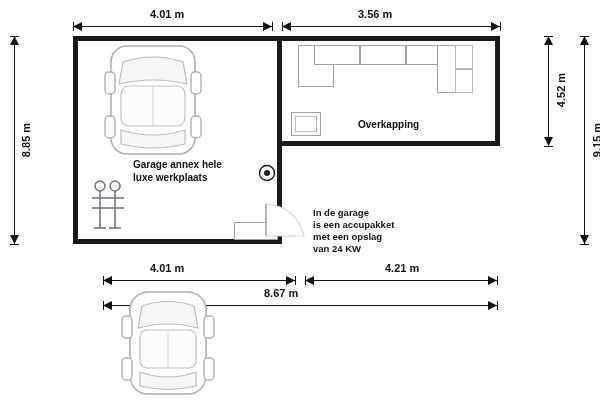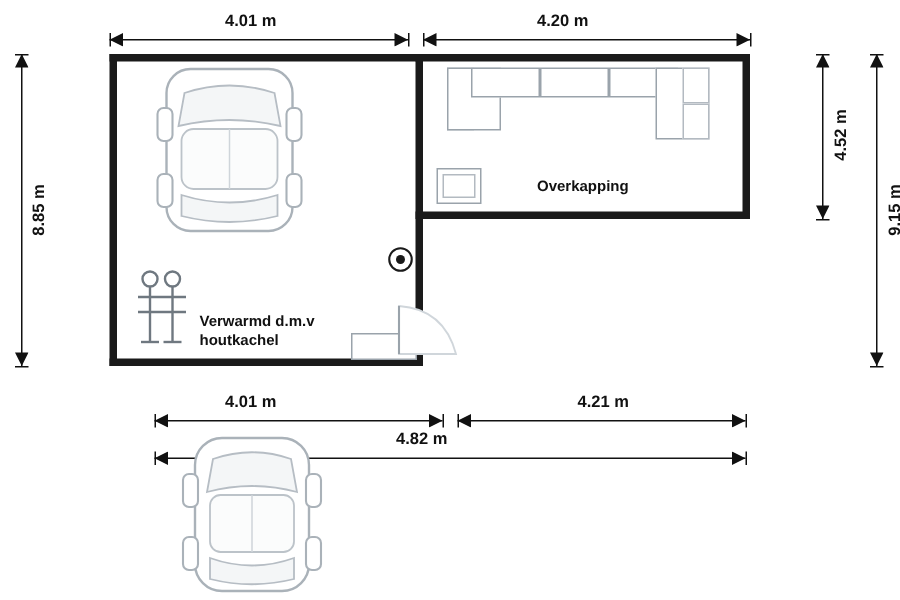--- a/index.html
+++ b/index.html
@@ -87,21 +87,21 @@
   }
 
   svg { display: block; }
 </style>
 </head>
 <body>
 
 <div class="stage">
 
   <div class="abs dim-label" style="left:150px; top:8px;">4.01 m</div>
-  <div class="abs dim-label" style="left:358px; top:8px;">4.20 m</div>
+  <div class="abs dim-label" style="left:358px; top:8px;">3.56 m</div>
 
   <div class="abs" style="left:73px; top:26px; width:199px; height:1px;">
     <div class="dimline-h abs" style="left:0; top:0; width:199px;"></div>
     <div class="tick-v abs" style="left:0; top:-4px;"></div>
     <div class="tick-v abs" style="left:199px; top:-4px;"></div>
     <svg class="abs" style="left:0px; top:-4px;" width="10" height="9" viewBox="0 0 10 9">
         <path d="M9 0 L0 4.5 L9 9 Z" fill="#111"></path>
       </svg>
     <svg class="abs" style="left:189px; top:-4px;" width="10" height="9" viewBox="0 0 10 9">
         <path d="M1 0 L10 4.5 L1 9 Z" fill="#111"></path>
@@ -173,34 +173,34 @@
     <path d="M26 18 Q56 8 86 18 L90 40 Q56 32 22 40 Z" fill="#f4f6f7" stroke="#b6bdc4" stroke-width="1.2"></path>
     <rect x="24" y="42" width="64" height="40" rx="8" fill="#fbfcfc" stroke="#bcc3c9" stroke-width="1.2"></rect>
     <path d="M24 86 Q56 96 88 86 L88 100 Q56 108 24 100 Z" fill="#f4f6f7" stroke="#b6bdc4" stroke-width="1.2"></path>
     <line x1="56" y1="42" x2="56" y2="82" stroke="#cfd5da" stroke-width="1"></line>
     <rect x="8" y="28" width="10" height="22" rx="4" fill="#ffffff" stroke="#aab2b9" stroke-width="1.4"></rect>
     <rect x="94" y="28" width="10" height="22" rx="4" fill="#ffffff" stroke="#aab2b9" stroke-width="1.4"></rect>
     <rect x="8" y="72" width="10" height="22" rx="4" fill="#ffffff" stroke="#aab2b9" stroke-width="1.4"></rect>
     <rect x="94" y="72" width="10" height="22" rx="4" fill="#ffffff" stroke="#aab2b9" stroke-width="1.4"></rect>
   </svg>
 
+  <div class="abs note-lg" style="left:133px; top:158px;">Garage annex hele
+luxe werkplaats</div>
 
   <svg class="abs" style="left:88px; top:178px;" width="40" height="56" viewBox="0 0 40 56">
     <circle cx="12" cy="8" r="5" fill="#ffffff" stroke="#6f7880" stroke-width="1.6"></circle>
     <circle cx="27" cy="8" r="5" fill="#ffffff" stroke="#6f7880" stroke-width="1.6"></circle>
     <line x1="12" y1="13" x2="12" y2="50" stroke="#6f7880" stroke-width="1.6"></line>
     <line x1="27" y1="13" x2="27" y2="50" stroke="#6f7880" stroke-width="1.6"></line>
     <line x1="4" y1="20" x2="36" y2="20" stroke="#6f7880" stroke-width="1.6"></line>
     <line x1="4" y1="30" x2="36" y2="30" stroke="#6f7880" stroke-width="1.6"></line>
     <line x1="6" y1="50" x2="18" y2="50" stroke="#6f7880" stroke-width="1.6"></line>
     <line x1="21" y1="50" x2="33" y2="50" stroke="#6f7880" stroke-width="1.6"></line>
   </svg>
 
-  <div class="abs note-lg" style="left:133px; top:208px;">Verwarmd d.m.v
-houtkachel</div>
 
   <div class="abs furn" style="left:234px; top:222px; width:44px; height:18px;"></div>
 
   <svg class="abs" style="left:264px; top:202px;" width="44" height="36" viewBox="0 0 44 36">
     <path d="M2 34 L2 2 Q32 4 40 34 Z" fill="#ffffff" stroke="#d0d6db" stroke-width="1.2"></path>
     <line x1="2" y1="2" x2="2" y2="34" stroke="#9aa3ab" stroke-width="1.4"></line>
   </svg>
 
   <svg class="abs" style="left:258px; top:164px;" width="18" height="18" viewBox="0 0 18 18">
     <circle cx="9" cy="9" r="7.5" fill="#ffffff" stroke="#1a1a1a" stroke-width="1.4"></circle>
@@ -216,20 +216,24 @@
 
   <div class="abs furn" style="left:437px; top:45px; width:36px; height:48px;"></div>
   <div class="abs furn-thin" style="left:455px; top:45px; width:18px; height:24px;"></div>
   <div class="abs furn-thin" style="left:455px; top:69px; width:18px; height:24px;"></div>
 
   <div class="abs furn" style="left:291px; top:112px; width:30px; height:24px;"></div>
   <div class="abs furn-thin" style="left:295px; top:116px; width:22px; height:16px;"></div>
 
   <div class="abs note-lg" style="left:358px; top:118px;">Overkapping</div>
 
+  <div class="abs note" style="left:313px; top:207px;">In de garage
+is een accupakket
+met een opslag
+van 24 KW</div>
 
   <div class="abs dim-label" style="left:150px; top:262px;">4.01 m</div>
   <div class="abs dim-label" style="left:385px; top:262px;text-align:right;">4.21 m</div>
 
   <div class="abs" style="left:103px; top:280px; width:192px; height:1px;">
     <div class="dimline-h abs" style="left:0; top:0; width:192px;"></div>
     <div class="tick-v abs" style="left:0; top:-4px;"></div>
     <div class="tick-v abs" style="left:192px; top:-4px;"></div>
     <svg class="abs" style="left:0px; top:-4px;" width="10" height="9" viewBox="0 0 10 9">
         <path d="M9 0 L0 4.5 L9 9 Z" fill="#111"></path>
@@ -243,21 +247,21 @@
     <div class="tick-v abs" style="left:0; top:-4px;"></div>
     <div class="tick-v abs" style="left:192px; top:-4px;"></div>
     <svg class="abs" style="left:0px; top:-4px;" width="10" height="9" viewBox="0 0 10 9">
         <path d="M9 0 L0 4.5 L9 9 Z" fill="#111"></path>
       </svg>
     <svg class="abs" style="left:182px; top:-4px;" width="10" height="9" viewBox="0 0 10 9">
         <path d="M1 0 L10 4.5 L1 9 Z" fill="#111"></path>
       </svg>
   </div>
 
-  <div class="abs dim-label" style="left:264px; top:287px;">4.82 m</div>
+  <div class="abs dim-label" style="left:264px; top:287px;">8.67 m</div>
 
   <div class="abs" style="left:103px; top:305px; width:394px; height:1px;">
     <div class="dimline-h abs" style="left:0; top:0; width:394px;"></div>
     <div class="tick-v abs" style="left:0; top:-4px;"></div>
     <div class="tick-v abs" style="left:394px; top:-4px;"></div>
     <svg class="abs" style="left:0px; top:-4px;" width="10" height="9" viewBox="0 0 10 9">
         <path d="M9 0 L0 4.5 L9 9 Z" fill="#111"></path>
       </svg>
     <svg class="abs" style="left:384px; top:-4px;" width="10" height="9" viewBox="0 0 10 9">
         <path d="M1 0 L10 4.5 L1 9 Z" fill="#111"></path>

